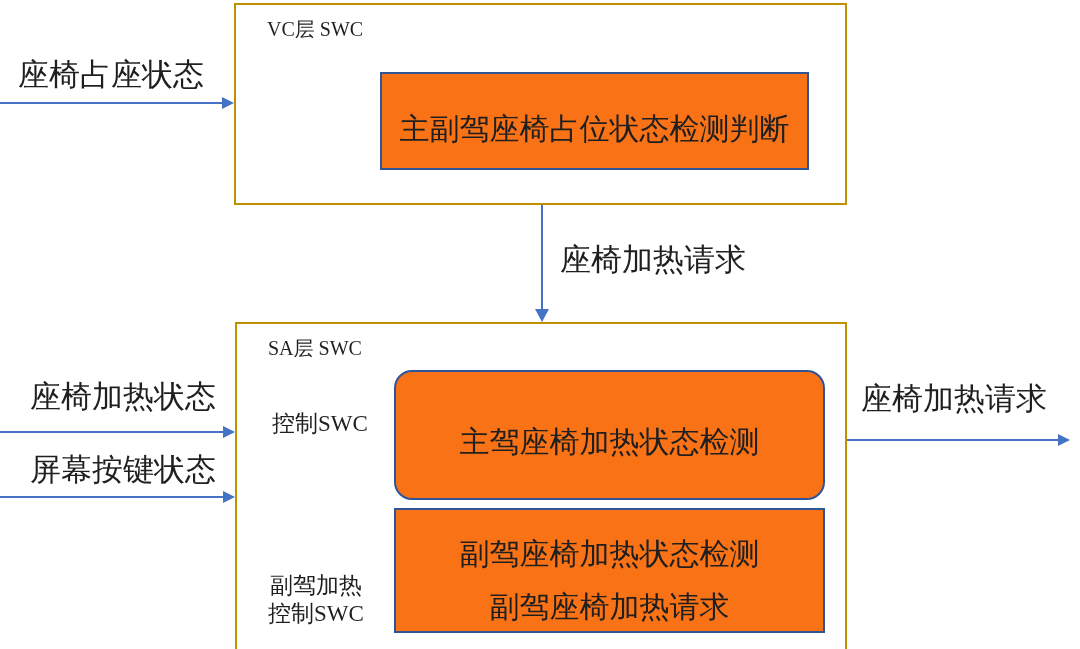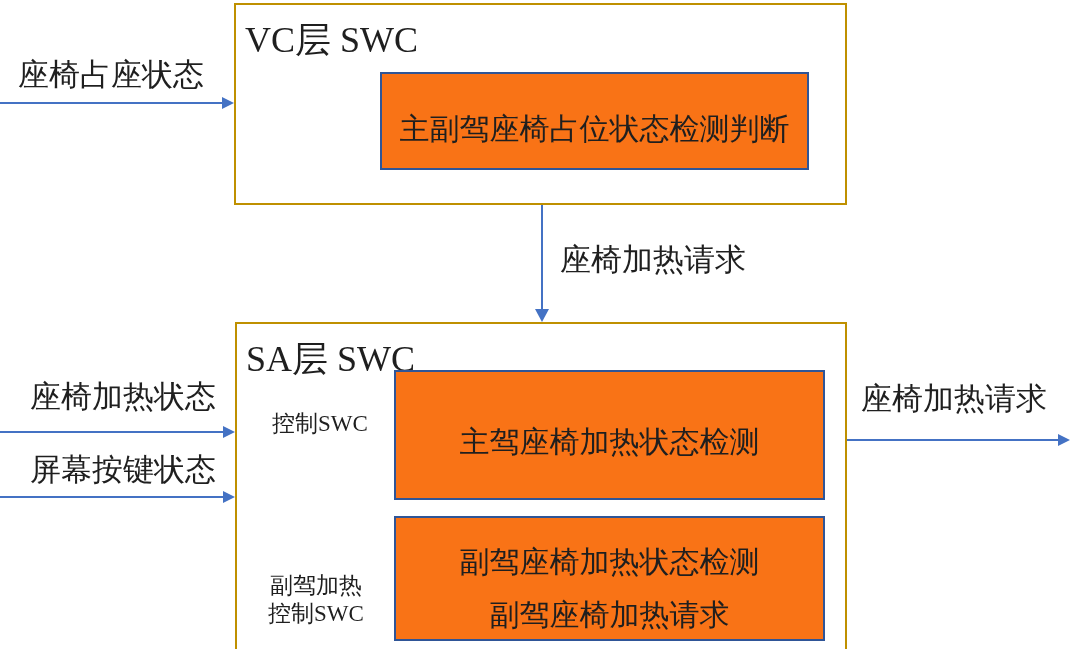--- a/index.html
+++ b/index.html
@@ -33,23 +33,23 @@
     display: flex;
     flex-direction: column;
     align-items: center;
     justify-content: center;
     font-size: 30px;
     line-height: 1.1;
     white-space: nowrap;
   }
   .box-title {
     position: absolute;
-    left: 9px;
+    left: 31px;
     top: 11px;
-    font-size: 36px;
+    font-size: 20px;
     white-space: nowrap;
   }
   .side-label {
     position: absolute;
     width: 112px;
     text-align: center;
     font-size: 23px;
     line-height: 28px;
     white-space: nowrap;
   }
@@ -106,30 +106,30 @@
   <div class="hline" style="left:0; top:496px; width:223px;"></div>
   <div class="head-right" style="left:223px; top:491px;"></div>
 
   <div class="gold-box" style="left:235px; top:322px; width:612px; height:399px;">
     <div class="box-title">SA层 SWC</div>
 
     <div class="side-label" style="left:27px; top:86px;">
       <div>控制SWC</div>
     </div>
 
-    <div class="blue-box" style="left:157px; top:46px; width:431px; height:130px; gap:20px; padding-top:12px;">
+    <div class="blue-box" style="left:157px; top:46px; width:431px; height:130px; gap:20px; padding-top:12px;border-radius:18px;">
       <div>主驾座椅加热状态检测</div>
     </div>
 
     <div class="side-label" style="left:23px; top:248px;">
       <div>副驾加热</div>
       <div>控制SWC</div>
     </div>
 
-    <div class="blue-box" style="left:157px; top:192px; width:431px; height:125px; gap:20px; padding-top:18px;">
+    <div class="blue-box" style="left:157px; top:184px; width:431px; height:125px; gap:20px; padding-top:18px;">
       <div>副驾座椅加热状态检测</div>
       <div>副驾座椅加热请求</div>
     </div>
   </div>
 
   <div class="flow-label" style="left:861px; top:382px;">座椅加热请求</div>
   <div class="hline" style="left:847px; top:439px; width:211px;"></div>
   <div class="head-right" style="left:1058px; top:434px;"></div>
 
 </div>

